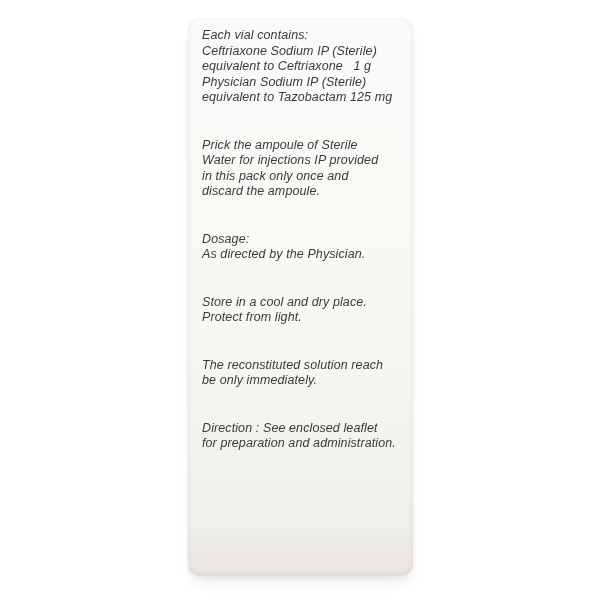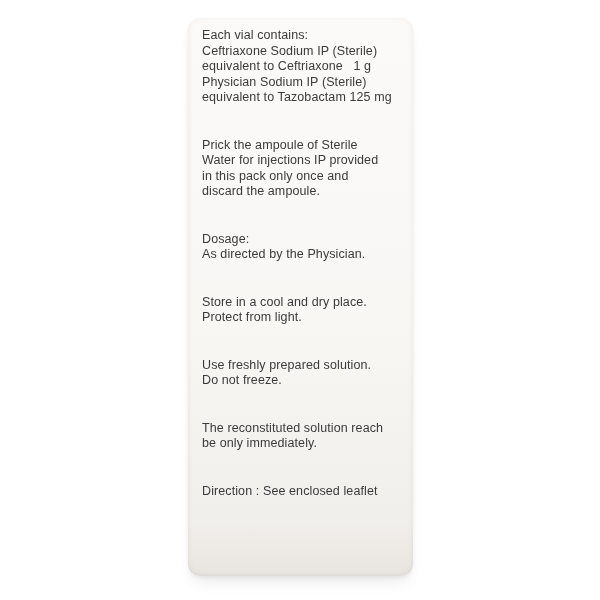--- a/index.html
+++ b/index.html
@@ -24,20 +24,21 @@
     width: 225px;
     height: 558px;
     border-radius: 12px;
     background: linear-gradient(180deg, #fbfaf8 0%, #f8f7f4 55%, #f1efeb 90%, #e9e6e1 100%);
     box-shadow:
       0 2px 4px rgba(0,0,0,0.05),
       0 10px 16px -6px rgba(0,0,0,0.10),
       inset 2px 0 5px rgba(0,0,0,0.025),
       inset -2px 0 5px rgba(0,0,0,0.025),
       inset 0 -3px 6px rgba(0,0,0,0.03);
+    font-style: italic;
   }
   .label-text {
     position: absolute;
     left: 0;
     top: 0;
     right: 0;
     padding: 10px 8px 0 14px;
     color: #3a3a3a;
     font-size: 12.5px;
     line-height: 15.5px;
@@ -71,25 +72,22 @@
         </div>
         <div class="label-section">
           <div class="label-line">Dosage:</div>
           <div class="label-line">As directed by the Physician.</div>
         </div>
         <div class="label-section">
           <div class="label-line">Store in a cool and dry place.</div>
           <div class="label-line">Protect from light.</div>
         </div>
         <div class="label-section">
-          <div class="label-line">Use freshly prepared solution.</div>
-          <div class="label-line">Do not freeze.</div>
-        </div>
-        <div class="label-section">
           <div class="label-line">The reconstituted solution reach</div>
           <div class="label-line">be only immediately.</div>
         </div>
         <div class="label-section">
           <div class="label-line">Direction : See enclosed leaflet</div>
+          <div class="label-line">for preparation and administration.</div>
         </div>
       </div>
   </div>
 </div>
 
 </body></html>

